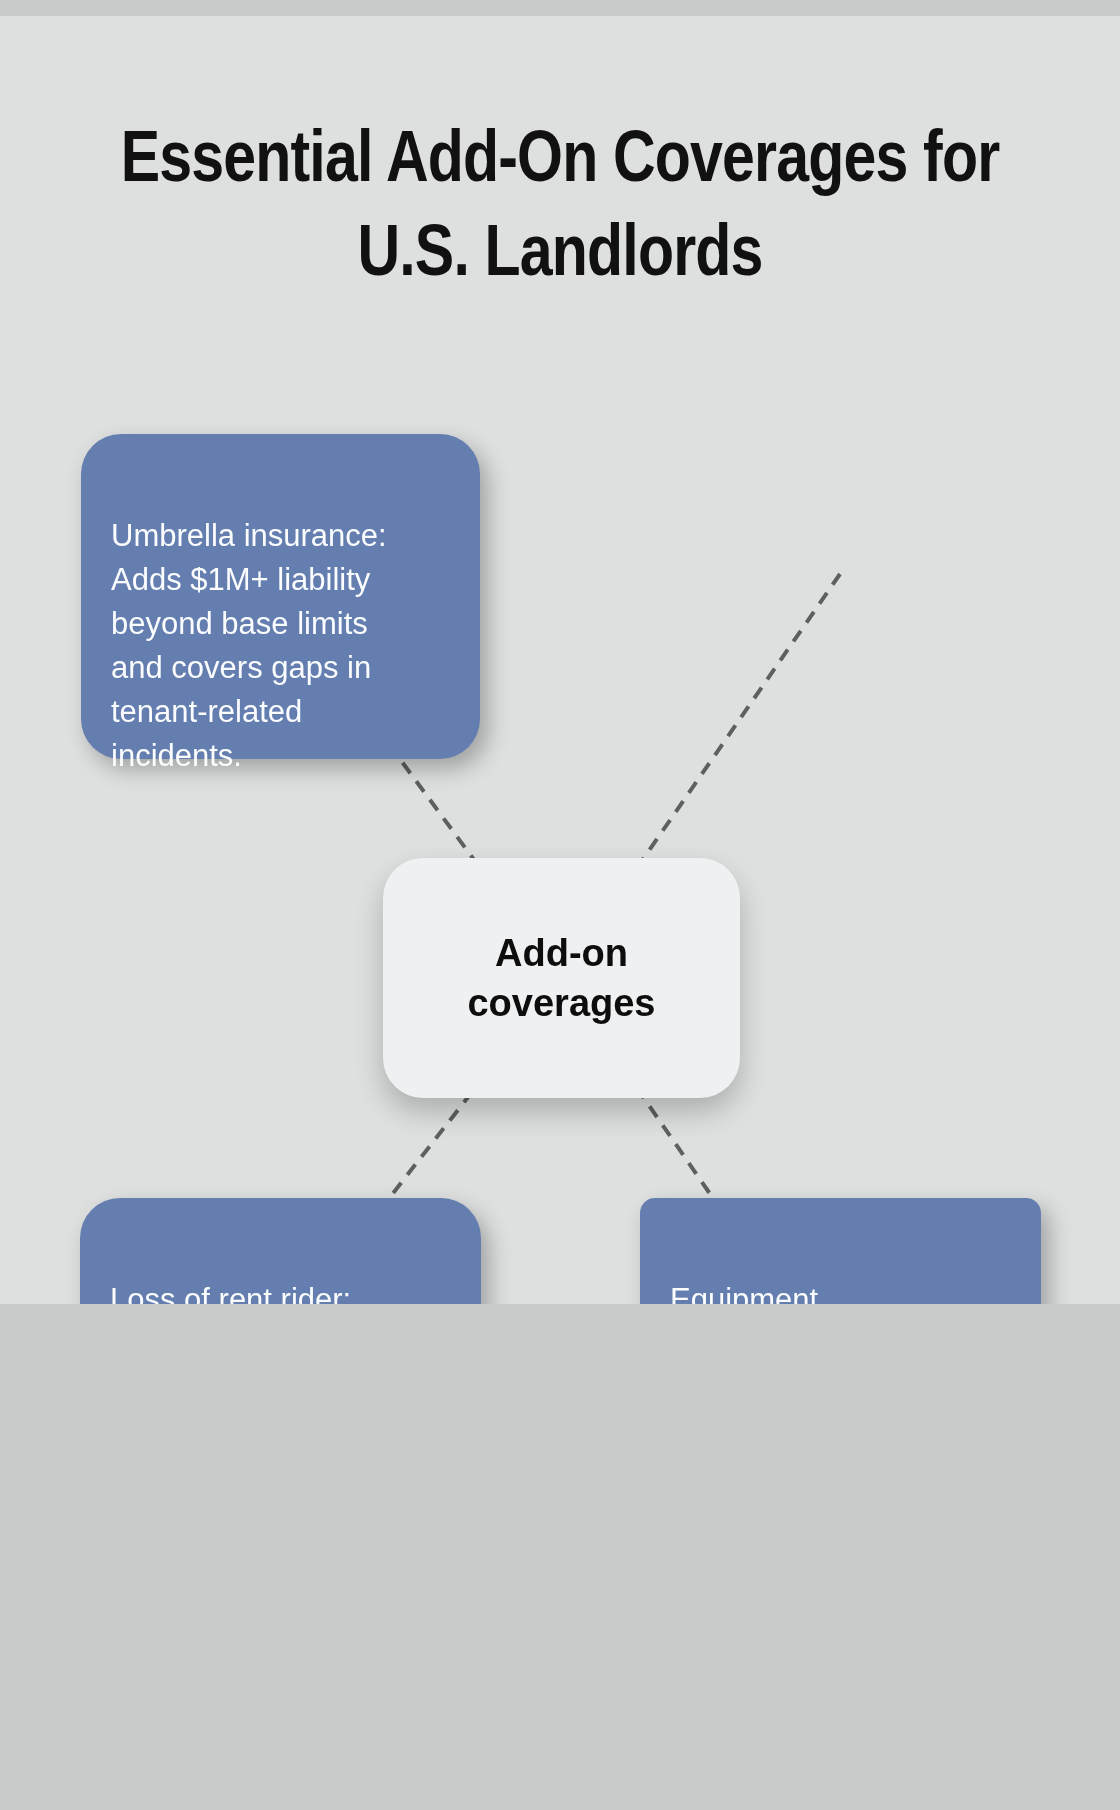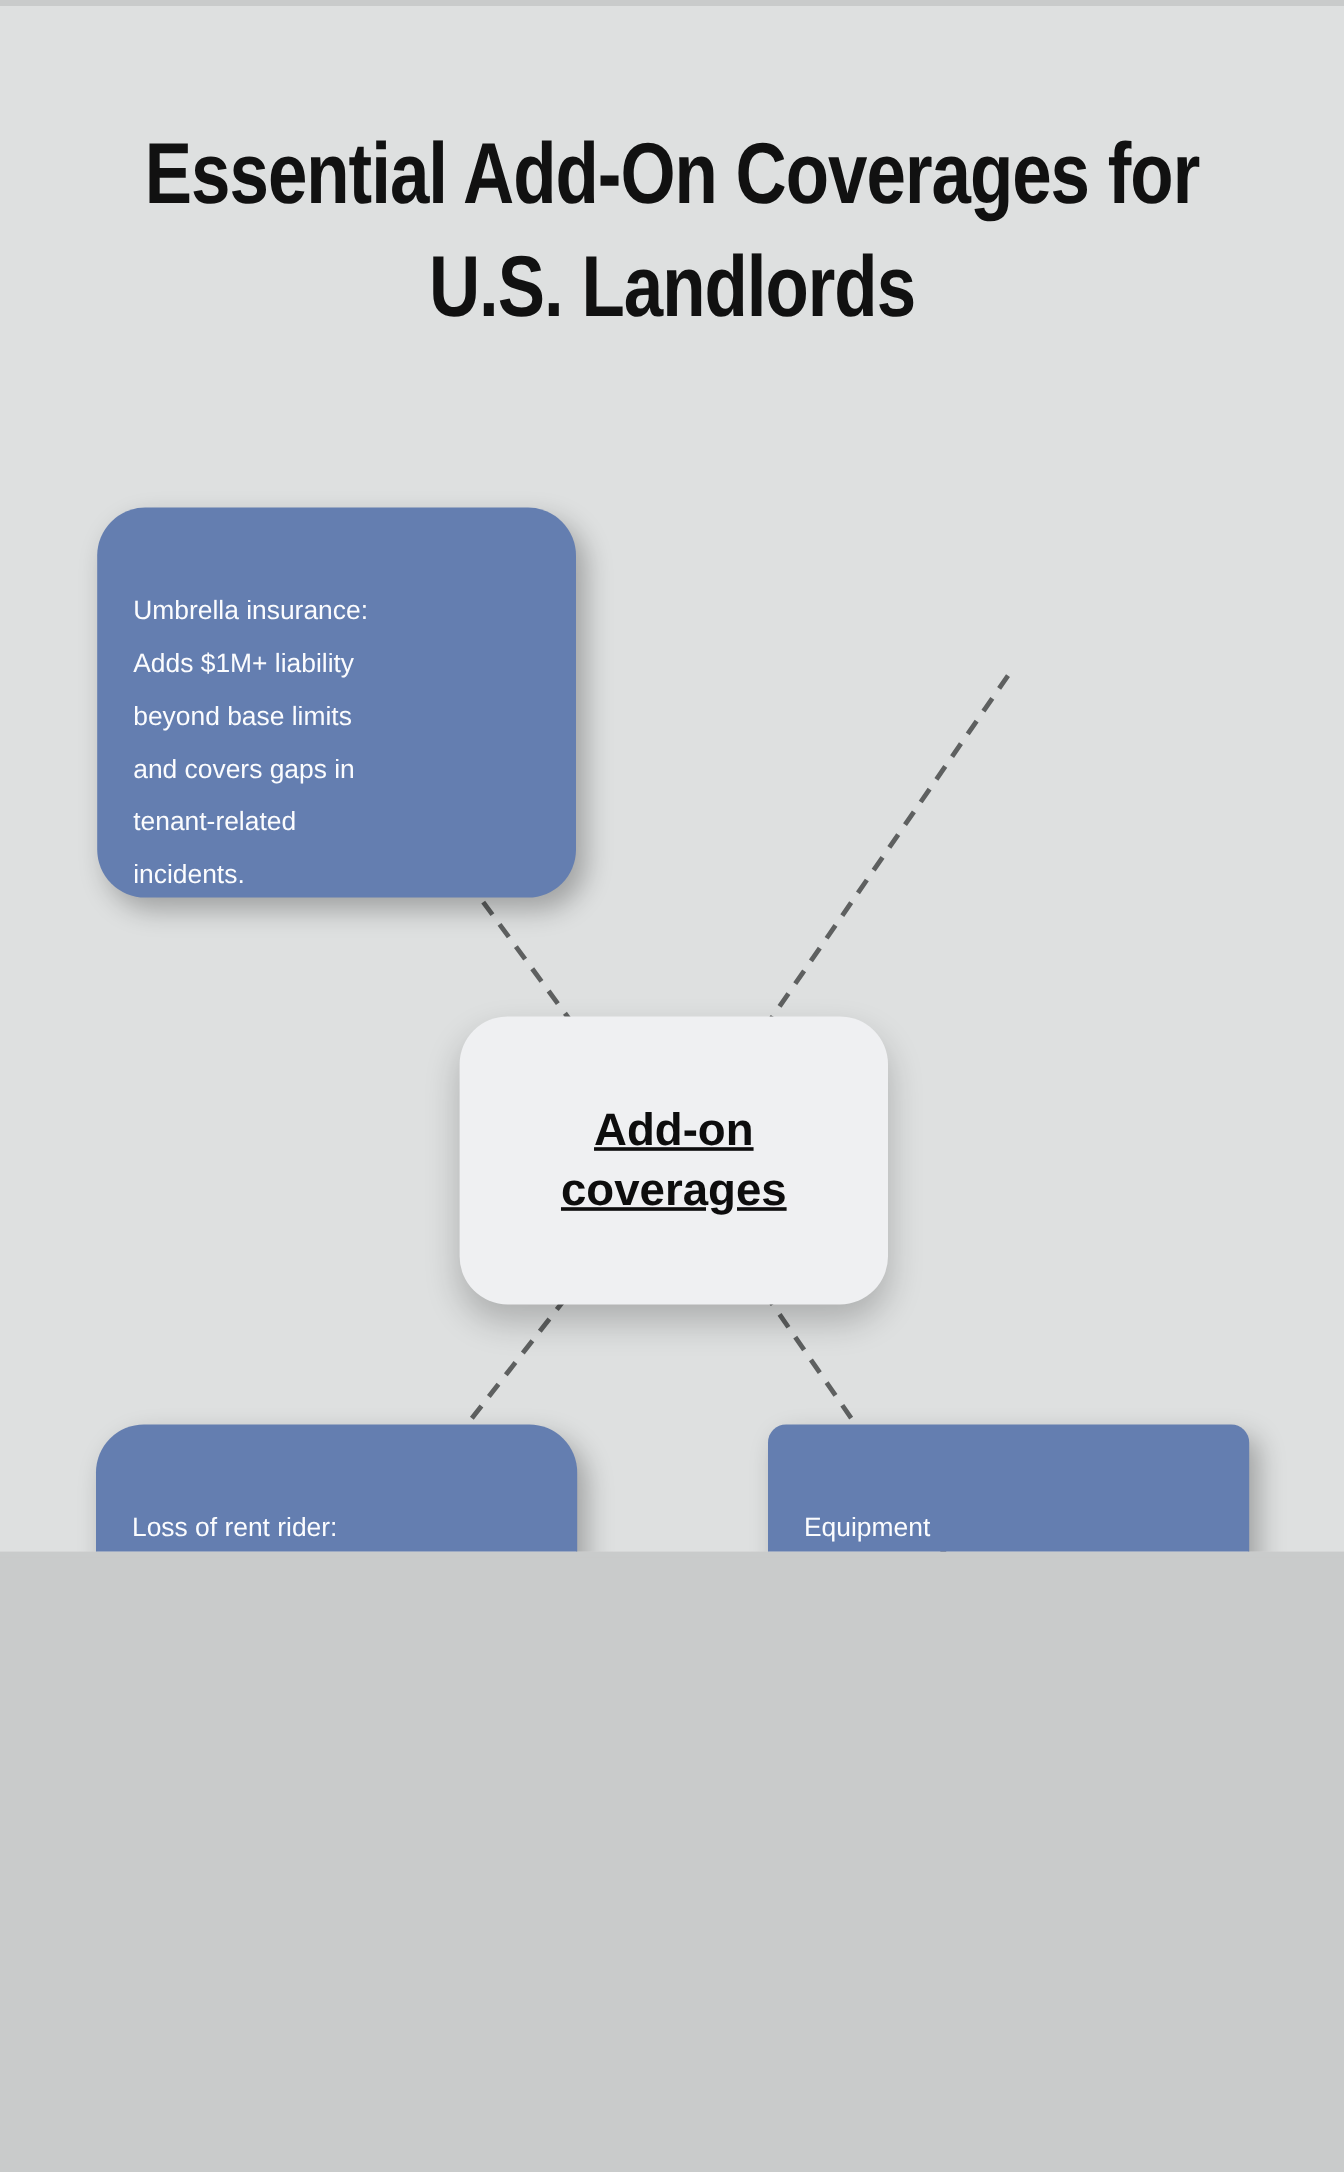--- a/index.html
+++ b/index.html
@@ -5,21 +5,21 @@
   html, body {
     margin: 0;
     padding: 0;
     background: #c9cbcb;
     font-family: "Liberation Sans", sans-serif;
   }
   .canvas {
     position: relative;
     width: 1120px;
     height: 1288px;
-    margin: 5px auto;
+    margin: 16px auto;
     background: var(--background, #dee0e0);
     overflow: hidden;
   }
   .connectors {
     position: absolute;
     inset: 0;
     width: 1120px;
     height: 1810px;
     z-index: 1;
   }
@@ -45,22 +45,22 @@
     transform: scaleX(0.82);
     transform-origin: 50% 0;
     z-index: 2;
   }
   .node {
     position: absolute;
     box-sizing: border-box;
     background: var(--node-fill, #647eb0);
     color: var(--node-text, #fbfcfe);
     border-radius: 40px;
-    padding: 20px 30px;
-    font-size: 22px;
+    padding: 36px 30px;
+    font-size: 31px;
     line-height: 44px;
     white-space: pre-line;
     box-shadow: 8px 10px 22px rgba(0, 0, 0, 0.28);
     z-index: 2;
   }
   .node-umbrella  { left: 81px;  top: 418px;  width: 399px; height: 325px; }
   .node-flood     { left: 640px; top: 418px;  width: 401px; height: 280px; }
   .node-loss      { left: 80px;  top: 1182px; width: 401px; height: 280px; }
   .node-equipment { left: 640px; top: 1182px; width: 401px; height: 368px; border-radius: 15px; }
   .center-node {
@@ -76,21 +76,20 @@
     display: flex;
     align-items: center;
     justify-content: center;
     text-align: center;
     font-size: 38px;
     line-height: 50px;
     font-weight: 700;
     white-space: pre-line;
     box-shadow: 0 14px 28px rgba(0, 0, 0, 0.22);
     z-index: 3;
-    text-decoration: underline;
   }
   .logo {
     position: absolute;
     right: 67px;
     top: 1664px;
     text-align: right;
     z-index: 2;
     line-height: 1;
   }
   .logo-primary {

